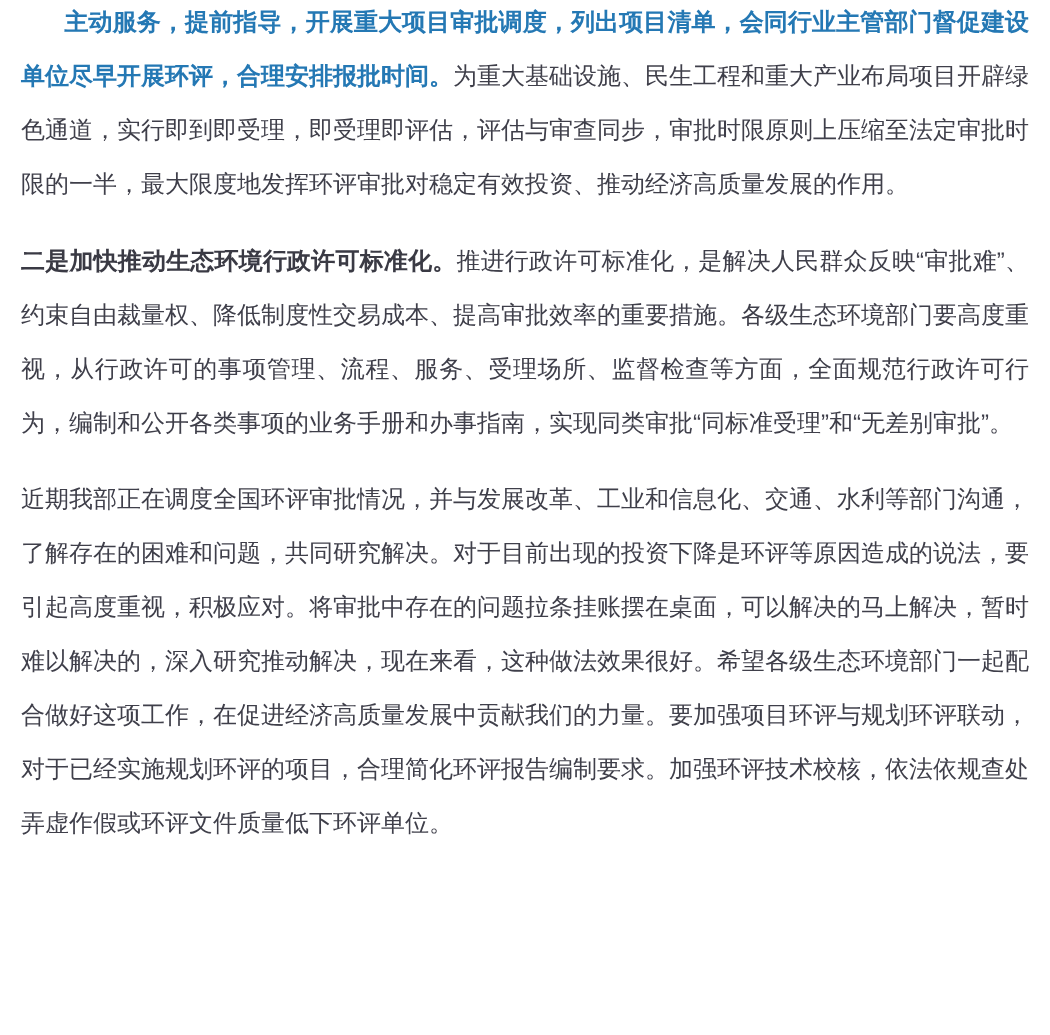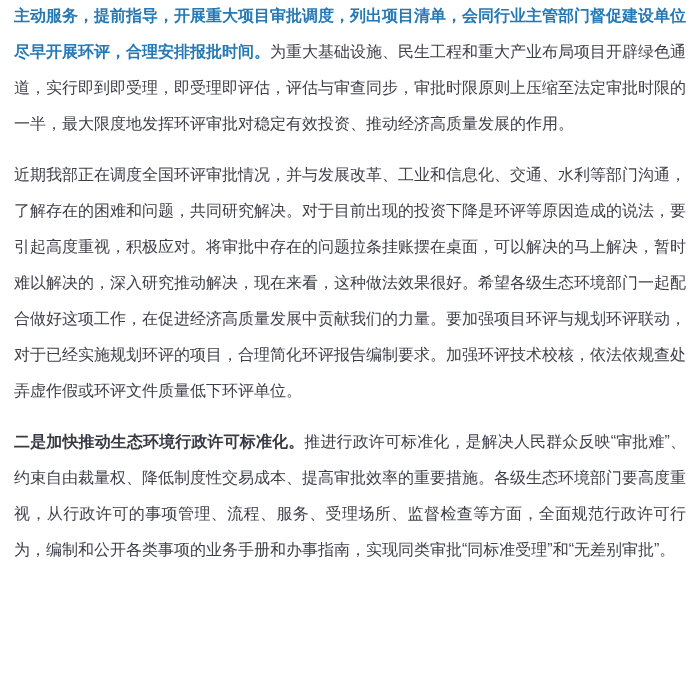--- a/index.html
+++ b/index.html
@@ -23,39 +23,40 @@
     text-align: justify;
     color: #3f3f4a;
     word-break: break-all;
   }
   .article p {
     margin: 0 0 15px 0;
   }
   .seg-blue-bold {
     color: #2478b4;
     font-weight: bold;
+    margin-left: 29px;
   }
   .seg-bold {
     color: #3a3a44;
     font-weight: bold;
   }
   .seg-normal {
     color: #3f3f4a;
     font-weight: normal;
   }
 </style>
 </head>
 <body>
 
 <div class="article">
   <p>
     <span class="seg-blue-bold">主动服务，提前指导，开展重大项目审批调度，列出项目清单，会同行业主管部门督促建设单位尽早开展环评，合理安排报批时间。</span><span class="seg-normal">为重大基础设施、民生工程和重大产业布局项目开辟绿色通道，实行即到即受理，即受理即评估，评估与审查同步，审批时限原则上压缩至法定审批时限的一半，最大限度地发挥环评审批对稳定有效投资、推动经济高质量发展的作用。</span>
   </p>
 
   <p>
-    <span class="seg-normal">近期我部正在调度全国环评审批情况，并与发展改革、工业和信息化、交通、水利等部门沟通，了解存在的困难和问题，共同研究解决。对于目前出现的投资下降是环评等原因造成的说法，要引起高度重视，积极应对。将审批中存在的问题拉条挂账摆在桌面，可以解决的马上解决，暂时难以解决的，深入研究推动解决，现在来看，这种做法效果很好。希望各级生态环境部门一起配合做好这项工作，在促进经济高质量发展中贡献我们的力量。要加强项目环评与规划环评联动，对于已经实施规划环评的项目，合理简化环评报告编制要求。加强环评技术校核，依法依规查处弄虚作假或环评文件质量低下环评单位。</span>
+    <span class="seg-bold">二是加快推动生态环境行政许可标准化。</span><span class="seg-normal">推进行政许可标准化，是解决人民群众反映“审批难”、约束自由裁量权、降低制度性交易成本、提高审批效率的重要措施。各级生态环境部门要高度重视，从行政许可的事项管理、流程、服务、受理场所、监督检查等方面，全面规范行政许可行为，编制和公开各类事项的业务手册和办事指南，实现同类审批“同标准受理”和“无差别审批”。</span>
   </p>
 
   <p>
-    <span class="seg-bold">二是加快推动生态环境行政许可标准化。</span><span class="seg-normal">推进行政许可标准化，是解决人民群众反映“审批难”、约束自由裁量权、降低制度性交易成本、提高审批效率的重要措施。各级生态环境部门要高度重视，从行政许可的事项管理、流程、服务、受理场所、监督检查等方面，全面规范行政许可行为，编制和公开各类事项的业务手册和办事指南，实现同类审批“同标准受理”和“无差别审批”。</span>
+    <span class="seg-normal">近期我部正在调度全国环评审批情况，并与发展改革、工业和信息化、交通、水利等部门沟通，了解存在的困难和问题，共同研究解决。对于目前出现的投资下降是环评等原因造成的说法，要引起高度重视，积极应对。将审批中存在的问题拉条挂账摆在桌面，可以解决的马上解决，暂时难以解决的，深入研究推动解决，现在来看，这种做法效果很好。希望各级生态环境部门一起配合做好这项工作，在促进经济高质量发展中贡献我们的力量。要加强项目环评与规划环评联动，对于已经实施规划环评的项目，合理简化环评报告编制要求。加强环评技术校核，依法依规查处弄虚作假或环评文件质量低下环评单位。</span>
   </p>
 
 </div>
 
 </body></html>

